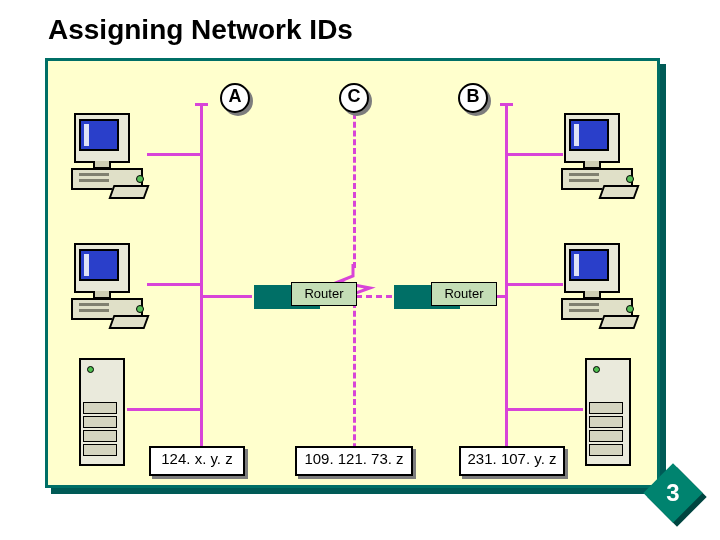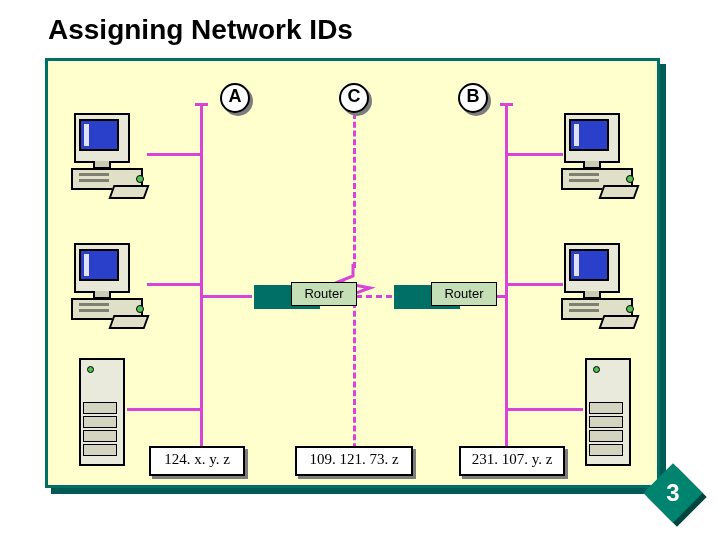--- a/index.html
+++ b/index.html
@@ -98,21 +98,20 @@
   }
 
   
   .ip-label {
     position: absolute;
     height: 30px;
     text-align: center;
     line-height: 26px;
     font-size: 15px;
     color: #000;
-    font-family: Liberation Serif, serif;
   }
   .ip-label .sh {
     position: absolute;
     left: 3px;
     top: 3px;
     width: 100%;
     height: 100%;
     background: #7d7d7d;
   }
   .ip-label .fg {

